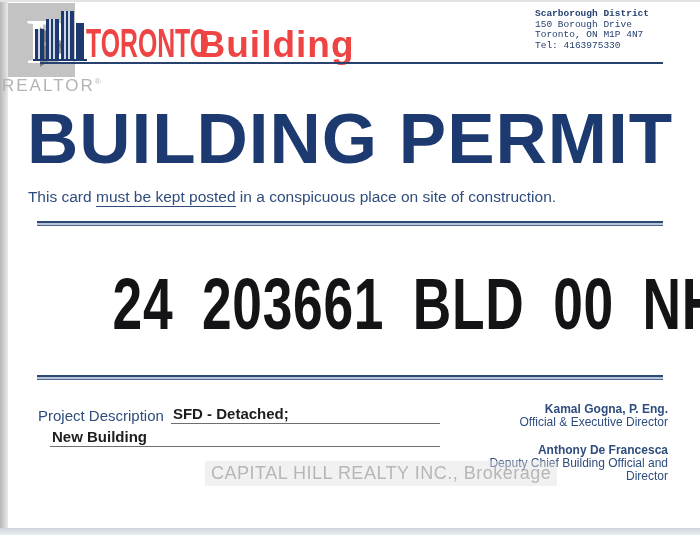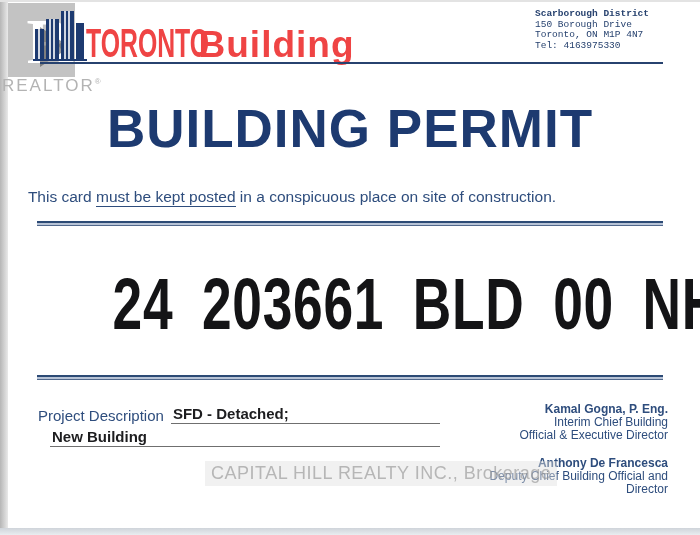--- a/index.html
+++ b/index.html
@@ -36,21 +36,21 @@
     margin-left:-86px;vertical-align:bottom;letter-spacing:1px;}
   .header-rule{position:absolute;left:40px;top:62px;width:623px;height:2px;background:#27426f;}
 
   
   .district{position:absolute;left:535px;top:9px;color:#27426f;
     font-size:9.5px;line-height:10.5px;font-family:Liberation Mono, monospace;}
   .district .b{font-weight:bold;}
 
   
   .title{position:absolute;left:0;top:98px;width:700px;text-align:center;
-    color:#1d3a70;font-size:53px;font-weight:bold;letter-spacing:1px;white-space:nowrap;}
+    color:#1d3a70;font-size:71px;font-weight:bold;letter-spacing:1px;white-space:nowrap;}
 
   .notice{position:absolute;left:0;top:188px;width:584px;text-align:center;
     color:#2e4d7d;font-size:15.5px;}
   .notice .u{border-bottom:1px solid #2e4d7d;padding-bottom:1px;}
 
   .groove{position:absolute;left:37px;width:626px;height:2px;
     background:#b7c3d6;border-top:2px solid #2c4a75;border-bottom:1px solid #51688c;}
   .groove-1{top:221px;}
   .groove-2{top:375px;}
 
@@ -141,21 +141,20 @@
       <span class="fvalue">SFD - Detached;</span>
     </div>
     <div class="frow cont">
       <span class="fvalue">New Building</span>
     </div>
   </div>
 
   <div class="officials">
     <div class="off-block">
       <div class="name">Kamal Gogna, P. Eng.</div>
-      <div>Interim Chief Building</div>
       <div>Official &amp; Executive Director</div>
     </div>
     <div class="off-block">
       <div class="name">Anthony De Francesca</div>
       <div>Deputy Chief Building Official and</div>
       <div>Director</div>
     </div>
   </div>
 
   <div class="brokerage">CAPITAL HILL REALTY INC., Brokerage</div>

